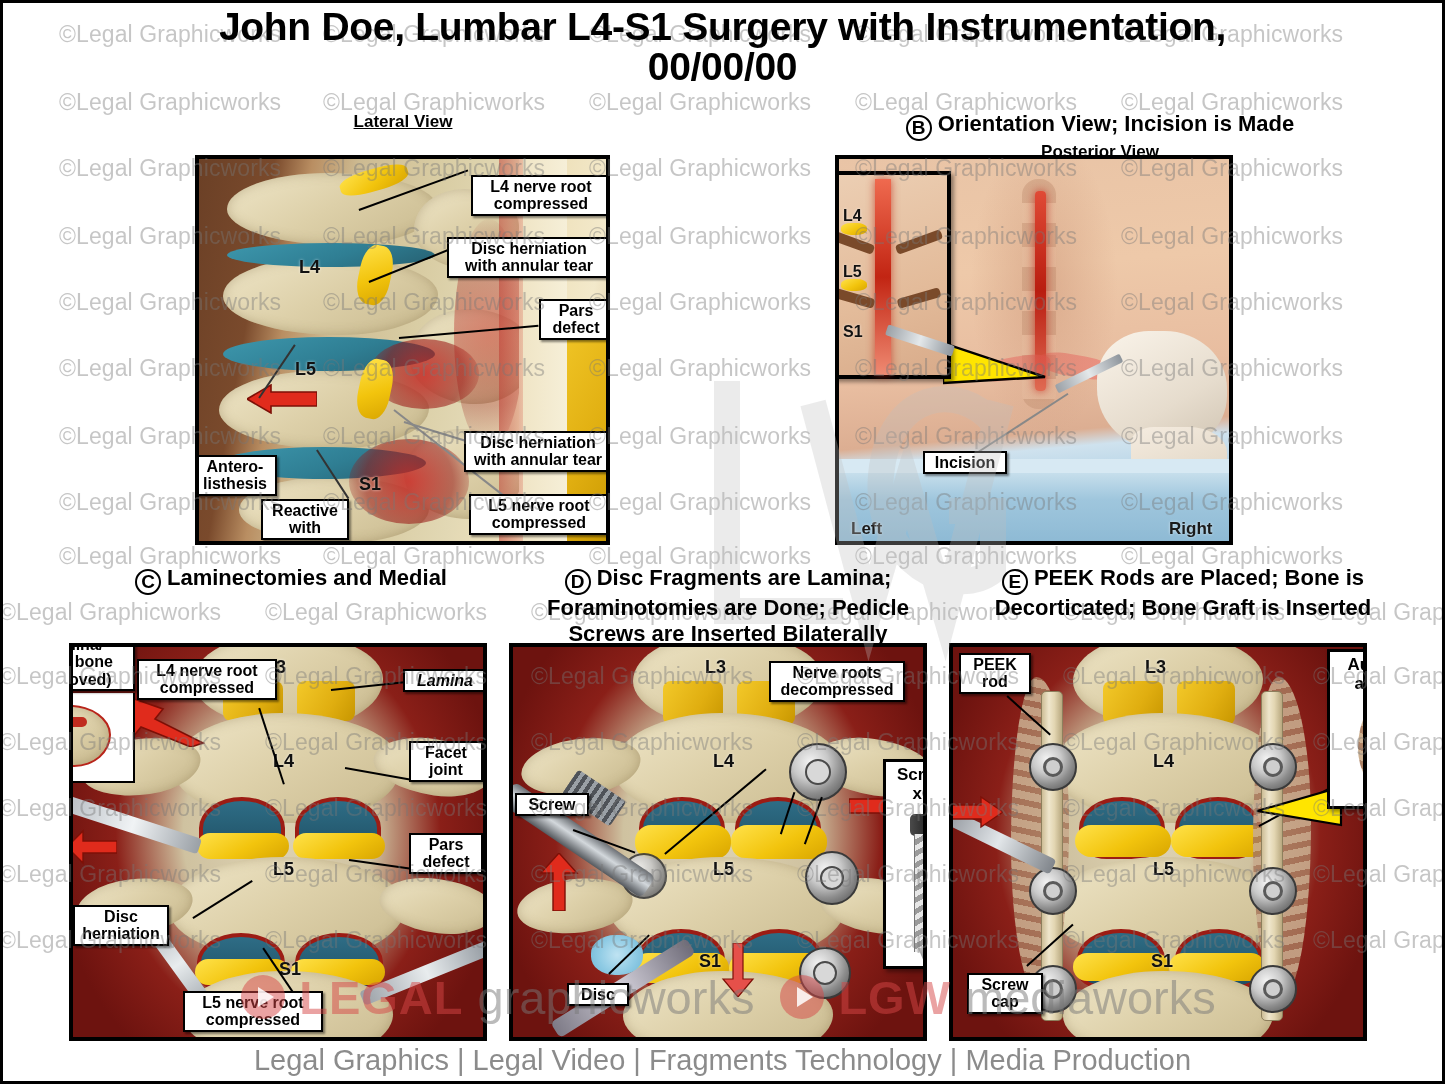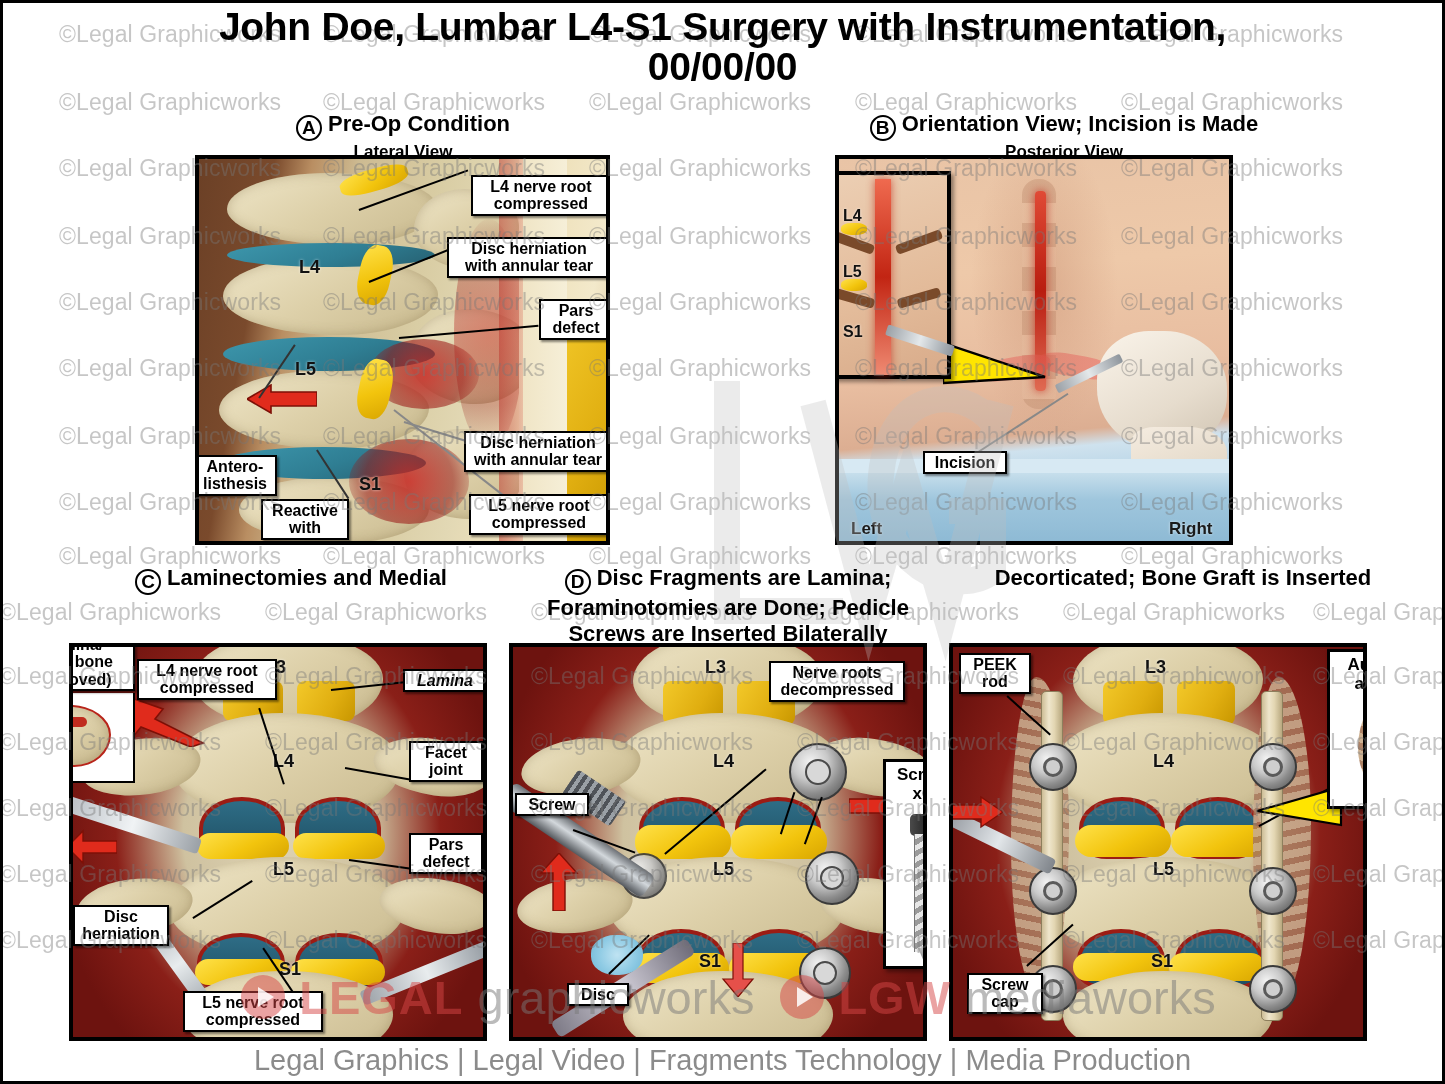--- a/index.html
+++ b/index.html
@@ -221,40 +221,40 @@
 <body>
 
 <div id="board">
 
   <div id="title">
     <div class="t-line">John Doe, Lumbar L4-S1 Surgery with Instrumentation,</div>
     <div class="t-line">00/00/00</div>
   </div>
 
   <div class="phead" style="left:190px; top:108px; width:420px;">
-    <span class="ph-main"><span class="letter">A</span><span>Pre-Op Condition</span></span>
     <span class="ph-sub">Lateral View</span>
   </div>
 
-  <div class="phead" style="left:826px; top:108px; width:470px;">
+  <div class="phead" style="left:862px; top:108px; width:470px;">
     <span class="ph-main"><span class="letter">B</span><span>Orientation View; Incision is Made</span></span>
     <span class="ph-sub">Posterior View</span>
   </div>
 
   <div class="phead" style="left:78px; top:562px; width:420px;">
     <span class="ph-main"><span class="letter">C</span><span>Laminectomies and Medial</span></span>
   </div>
 
   <div class="phead" style="left:505px; top:562px; width:440px;">
     <span class="ph-main"><span class="letter">D</span><span>Disc Fragments are Lamina;</span></span>
     <span class="ph-main">Foraminotomies are Done; Pedicle</span>
     <span class="ph-main">Screws are Inserted Bilaterally</span>
   </div>
 
   <div class="phead" style="left:955px; top:562px; width:450px;">
+    <span class="ph-main"><span class="letter">E</span><span>PEEK Rods are Placed; Bone is</span></span>
     <span class="ph-main">Decorticated; Bone Graft is Inserted</span>
   </div>
 
   <div class="panel" style="left:192px; top:152px; width:415px; height:390px;">
     <div class="panel-inner">
       <div class="artA"></div>
 
       <div class="bone" style="left:28px; top:14px; width:210px; height:72px;"></div>
       <div class="bone" style="left:24px; top:98px; width:215px; height:78px;"></div>
       <div class="bone" style="left:20px; top:212px; width:210px; height:78px;"></div>

